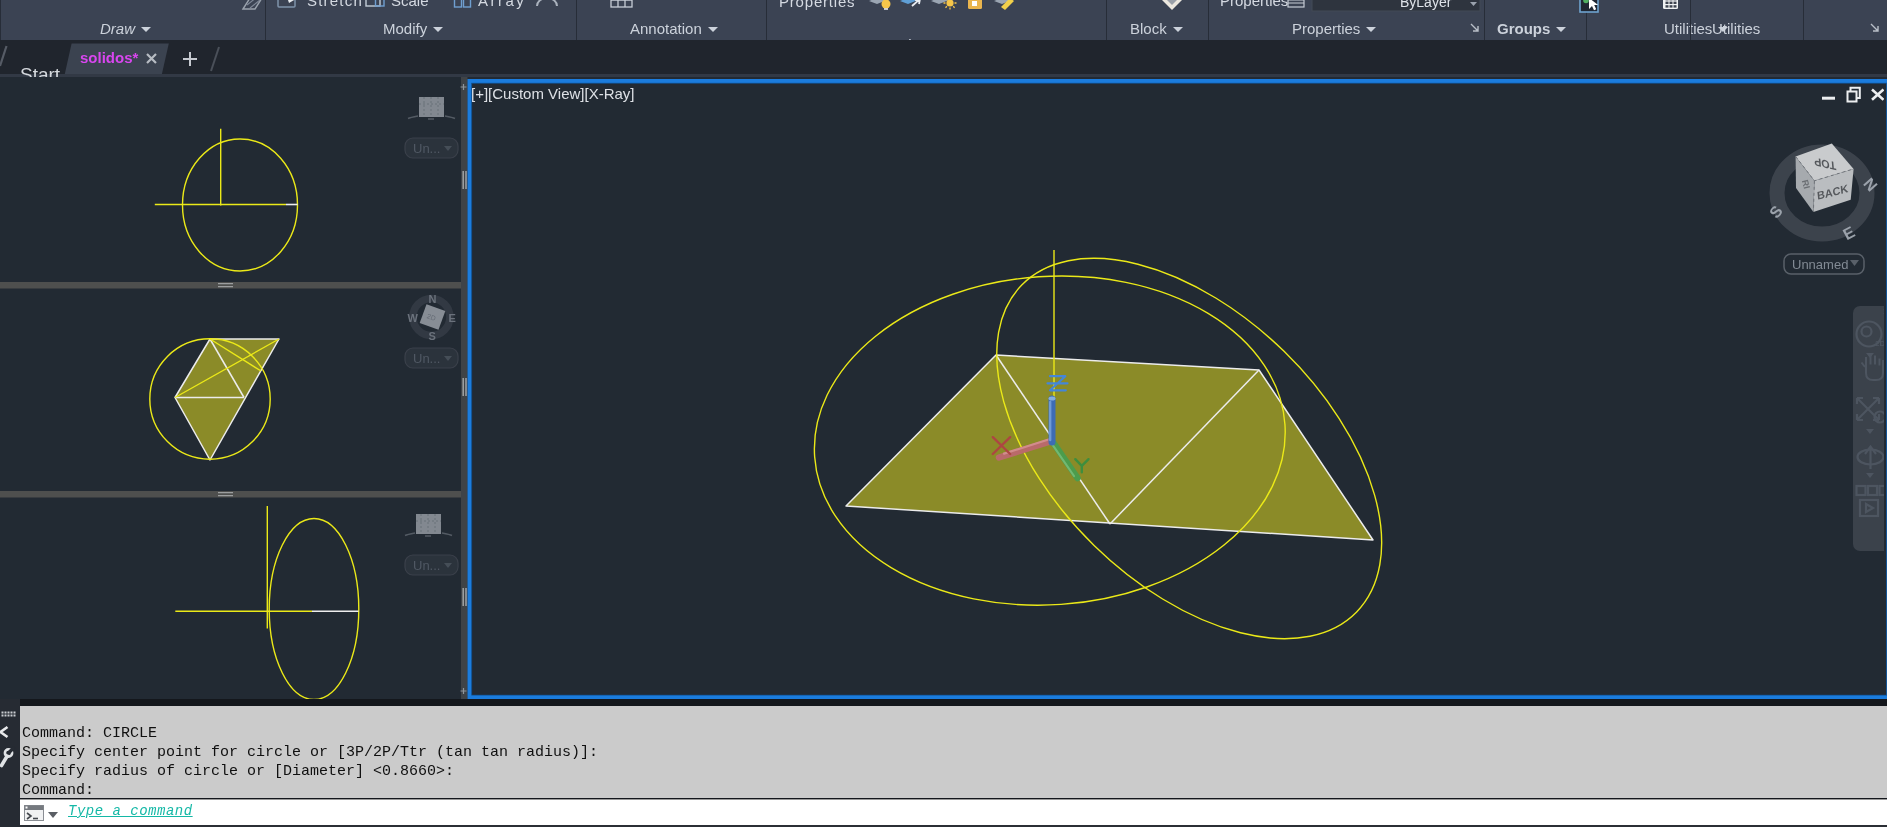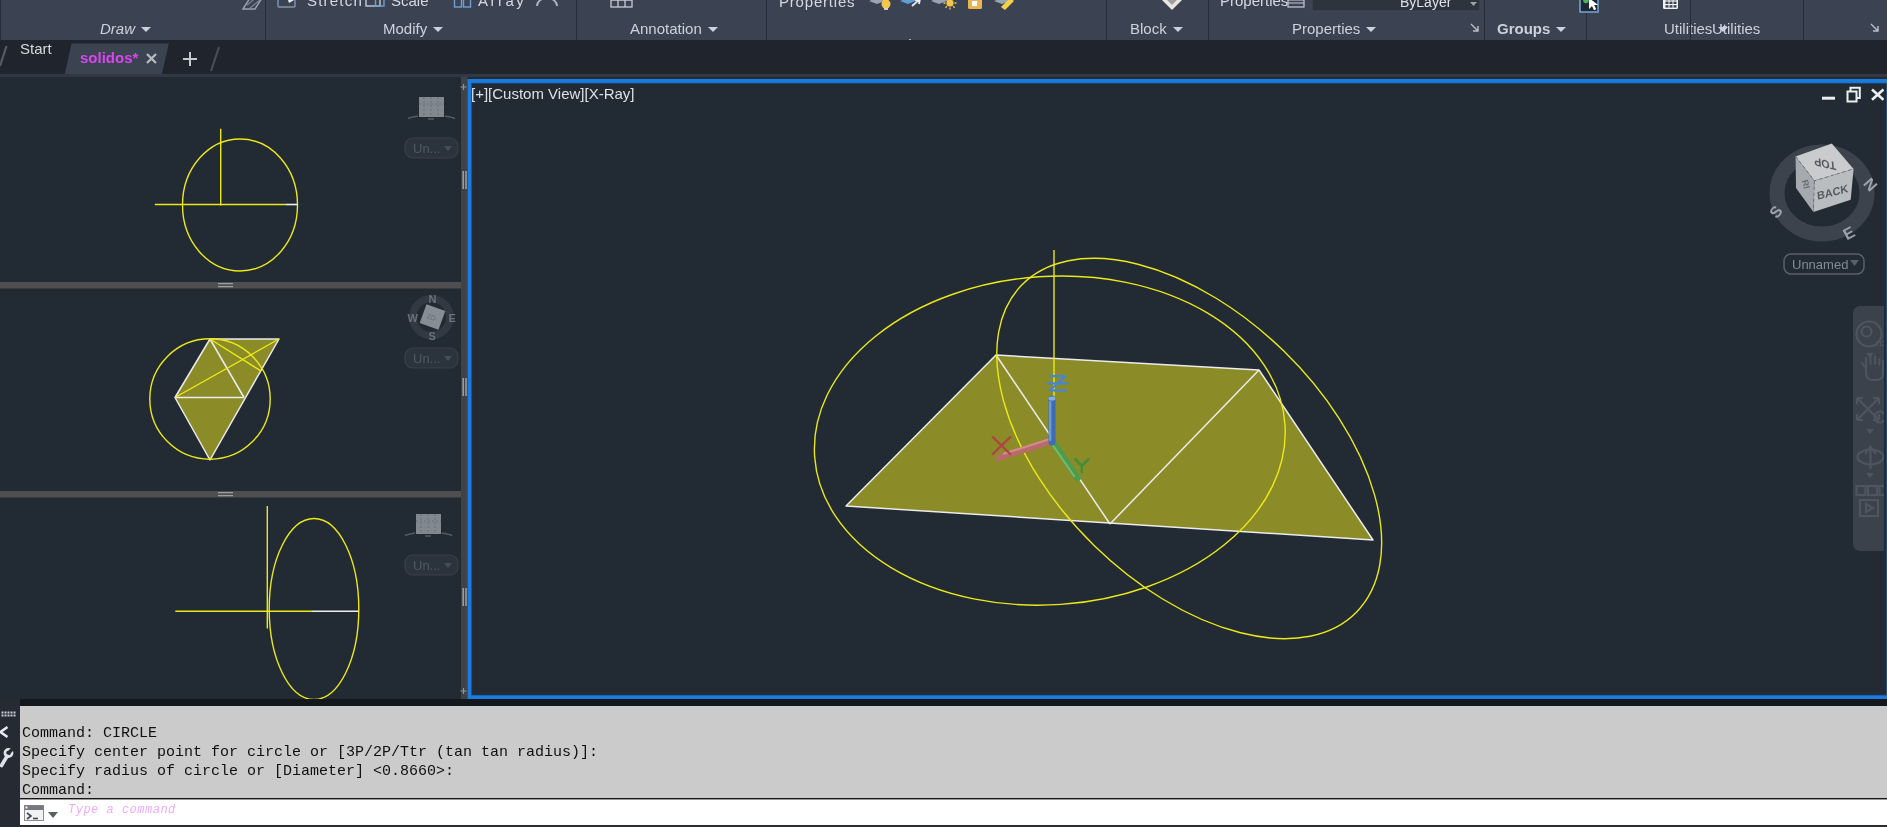--- a/index.html
+++ b/index.html
@@ -12,21 +12,21 @@
   .plabel{position:absolute;top:20px;height:20px;font-size:15px;color:#ccd2db;white-space:nowrap;}
   .plabel .arr{display:inline-block;margin-left:6px;width:0;height:0;border-left:5px solid transparent;border-right:5px solid transparent;border-top:5px solid #ccd2db;vertical-align:2px;}
   
   #tabbar{position:absolute;left:0;top:40px;width:1887px;height:37px;background:#20252d;}
   
   #cmd{position:absolute;left:0;top:699px;width:1887px;height:128px;background:#14171c;}
   #cmdgray{position:absolute;left:20px;top:7px;width:1867px;height:92px;background:#cbcbcb;}
   #cmdgray pre{margin:0;padding:18px 0 8px 2px;font-family:Liberation Mono, monospace;font-size:15px;line-height:19px;color:#101010;}
   #cmdwhite{position:absolute;left:20px;top:100px;width:1867px;height:25px;background:#ffffff;border-top:1px solid #9a9a9a;}
   #cmdbottom{position:absolute;left:20px;top:126px;width:1867px;height:2px;background:#2b2f35;}
-  #typecmd{position:absolute;left:68px;top:104px;font-family:"Liberation Mono",monospace;font-style:italic;font-size:12px;color:#f0abfc;letter-spacing:0.5px;}
+  #typecmd{position:absolute;left:68px;top:104px;font-family:"Liberation Mono",monospace;font-style:italic;font-size:14px;color:#14b8a6;letter-spacing:0.5px;text-decoration:underline;}
 </style>
 </head>
 <body>
 <div id="stage">
 
   <div id="ribbon">
     <span class="plabel" style="left:100px;font-style:italic;">Draw<span class="arr"></span></span>
     <span class="plabel" style="left:383px;">Modify<span class="arr"></span></span>
     <span class="plabel" style="left:630px;">Annotation<span class="arr"></span></span>
     <span class="plabel" style="left:908px;margin-top:15px;">Layers<span class="arr"></span></span>
@@ -123,21 +123,21 @@
     </svg>
   </div>
 
   <div id="tabbar">
     <svg class="abs" style="left:0;top:0;" width="260" height="37" viewBox="0 0 260 37">
       <rect x="0" y="34" width="1887" height="3" fill="#323945"></rect>
       <path d="M0,26 L6.5,6" stroke="#565c66" stroke-width="2.2" fill="none"></path>
       <path d="M64.8,34 L71.6,3.4 L168.8,3.4 L161.9,34 Z" fill="#3b4350"></path>
     </svg>
     <div class="abs" style="left:0;top:34px;width:1887px;height:3px;background:#323945;"></div>
-    <span class="abs" style="left:20px;top:0;font-size:15px;color:#d5d9de;">Start</span>
+    <span class="abs" style="left:20px;top:24px;font-size:19px;color:#d5d9de;">Start</span>
     <span class="abs" style="left:80px;top:9px;font-size:15px;font-weight:bold;color:#d946ef;">solidos*</span>
     <svg class="abs" style="left:145px;top:12px;" width="13" height="13" viewBox="0 0 13 13">
       <path d="M2,2 L11,11 M11,2 L2,11" stroke="#b7bcc3" stroke-width="2.2"></path>
     </svg>
     <svg class="abs" style="left:182px;top:11px;" width="16" height="16" viewBox="0 0 16 16">
       <path d="M8,1 L8,15 M1,8 L15,8" stroke="#c6cad0" stroke-width="2"></path>
     </svg>
     <svg class="abs" style="left:208px;top:5px;" width="14" height="28" viewBox="0 0 14 28">
       <path d="M3,26 L11,2" stroke="#4a5059" stroke-width="2"></path>
     </svg>

